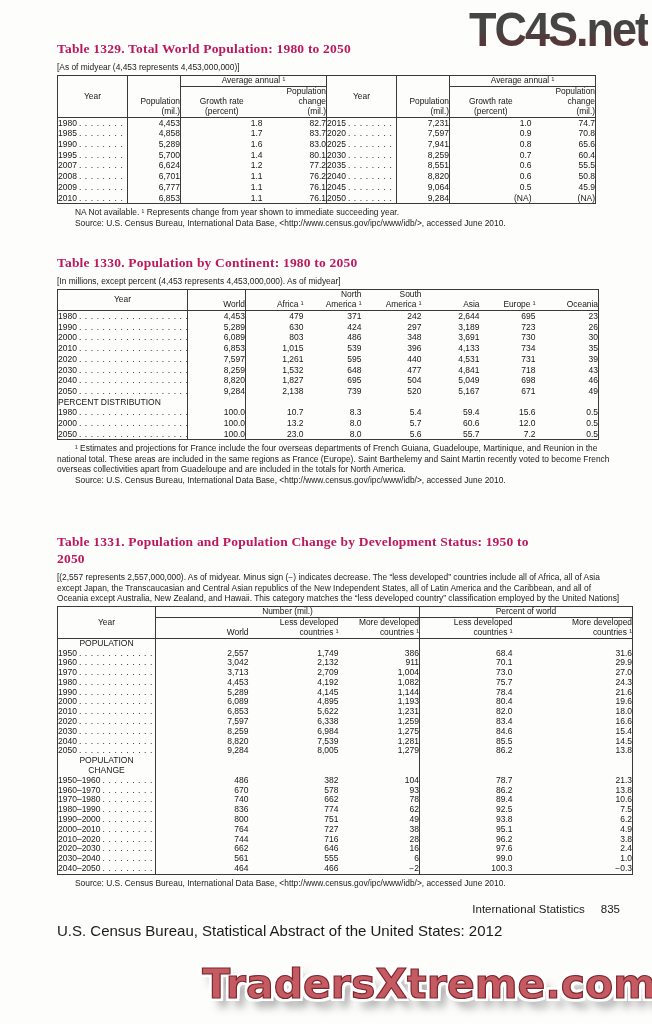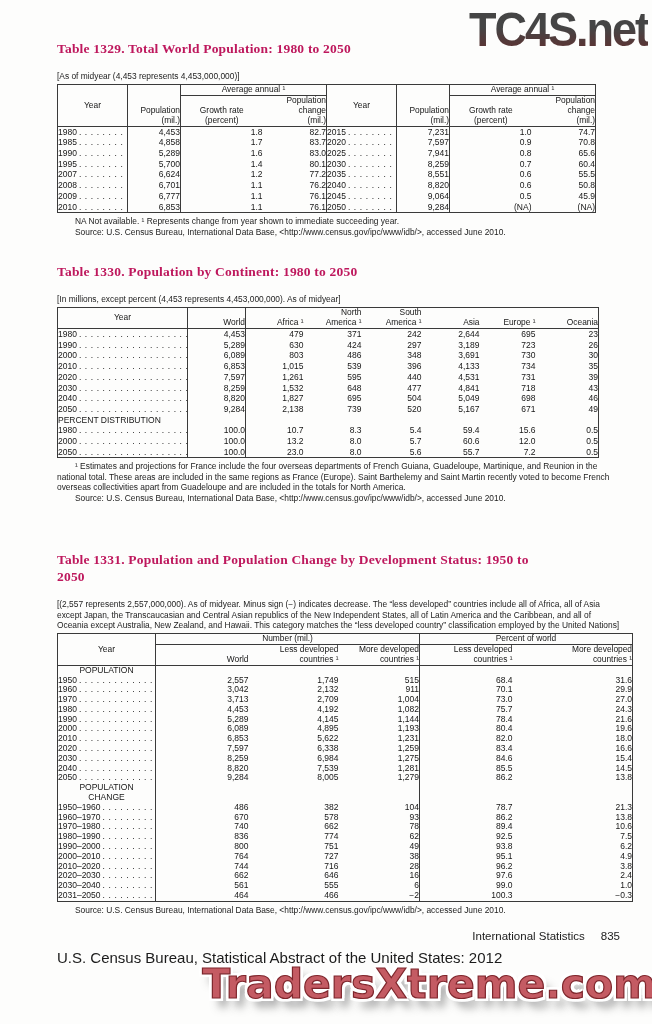--- a/index.html
+++ b/index.html
@@ -2,21 +2,21 @@
 <html><head>
 <meta charset="utf-8">
 <style>
   html,body{margin:0;padding:0;background:#e8e8e8;}
   .page{position:relative;width:652px;height:1024px;background:#fdfdfc;overflow:hidden;
         font-family:"Liberation Sans",sans-serif;color:#161616;margin:0 auto;}
   .sec{margin-left:57px;margin-right:32px;}
   .ttitle{font-family:"Liberation Serif",serif;font-weight:bold;font-size:13.5px;line-height:17px;
           margin:0;letter-spacing:.2px;color:#be185d;}
   .w31{max-width:485px;}
-  .tbracket{font-size:8.4px;line-height:10.4px;margin-top:14px;color:#222;}
+  .tbracket{font-size:8.4px;line-height:10.4px;margin-top:5px;color:#222;}
   table.tbl{border-collapse:collapse;table-layout:fixed;margin-top:3px;font-size:8.5px;
             border:1px solid #3a3a3a;}
   .tbl thead{border-bottom:1px solid #3a3a3a;}
   .tbl th{font-weight:normal;white-space:pre-line;font-size:8.4px;line-height:9.8px;padding:0;color:#161616;}
   .tbl td{padding:0;line-height:10.7px;}
   .t31 td{line-height:9.8px;}
   .br{border-right:1px solid #3a3a3a;}
   .bb{border-bottom:1px solid #3a3a3a;}
   .grp{vertical-align:bottom;text-align:center;padding:3px 0 1px;}
   .hc{vertical-align:middle;text-align:center;}
@@ -473,21 +473,21 @@
             <td></td>
             <td></td>
           </tr>
           <tr>
             <td class="yl br">
               <span class="yt">1950</span>
               <span class="ld">. . . . . . . . . . . . . . . . . . . . . . . . . . . . . . . . . . . . . . . . . . . . . . . . . . . . . . . . . . . . . . . . . . . . . . . . . . . . . . . . . . . . . . . . . . . . . . . . . . . . . . . . . . . . . . </span>
             </td>
             <td class="num c31">2,557</td>
             <td class="num c31">1,749</td>
-            <td class="num c31m br">515</td>
+            <td class="num c31m br">386</td>
             <td class="num cpc">68.4</td>
             <td class="num cpc">31.6</td>
           </tr>
           <tr>
             <td class="yl br">
               <span class="yt">1960</span>
               <span class="ld">. . . . . . . . . . . . . . . . . . . . . . . . . . . . . . . . . . . . . . . . . . . . . . . . . . . . . . . . . . . . . . . . . . . . . . . . . . . . . . . . . . . . . . . . . . . . . . . . . . . . . . . . . . . . . . </span>
             </td>
             <td class="num c31">3,042</td>
             <td class="num c31">2,132</td>
@@ -697,21 +697,21 @@
               <span class="ld">. . . . . . . . . . . . . . . . . . . . . . . . . . . . . . . . . . . . . . . . . . . . . . . . . . . . . . . . . . . . . . . . . . . . . . . . . . . . . . . . . . . . . . . . . . . . . . . . . . . . . . . . . . . . . . </span>
             </td>
             <td class="num c31">561</td>
             <td class="num c31">555</td>
             <td class="num c31m br">6</td>
             <td class="num cpc">99.0</td>
             <td class="num cpc">1.0</td>
           </tr>
           <tr>
             <td class="yl br">
-              <span class="yt">2031–2050</span>
+              <span class="yt">2040–2050</span>
               <span class="ld">. . . . . . . . . . . . . . . . . . . . . . . . . . . . . . . . . . . . . . . . . . . . . . . . . . . . . . . . . . . . . . . . . . . . . . . . . . . . . . . . . . . . . . . . . . . . . . . . . . . . . . . . . . . . . . </span>
             </td>
             <td class="num c31">464</td>
             <td class="num c31">466</td>
             <td class="num c31m br">−2</td>
             <td class="num cpc">100.3</td>
             <td class="num cpc">−0.3</td>
           </tr>
         </tbody>
     </table>

